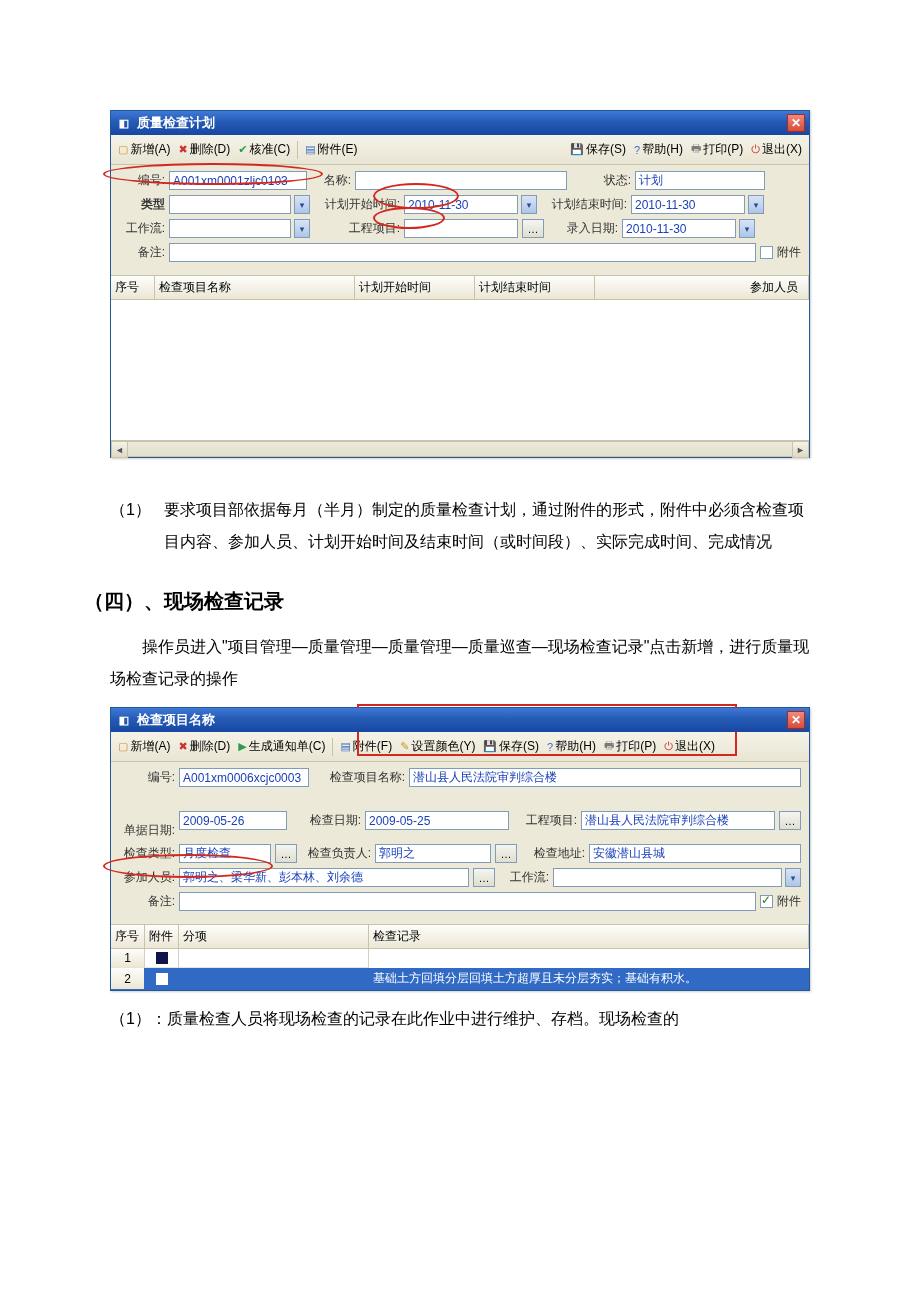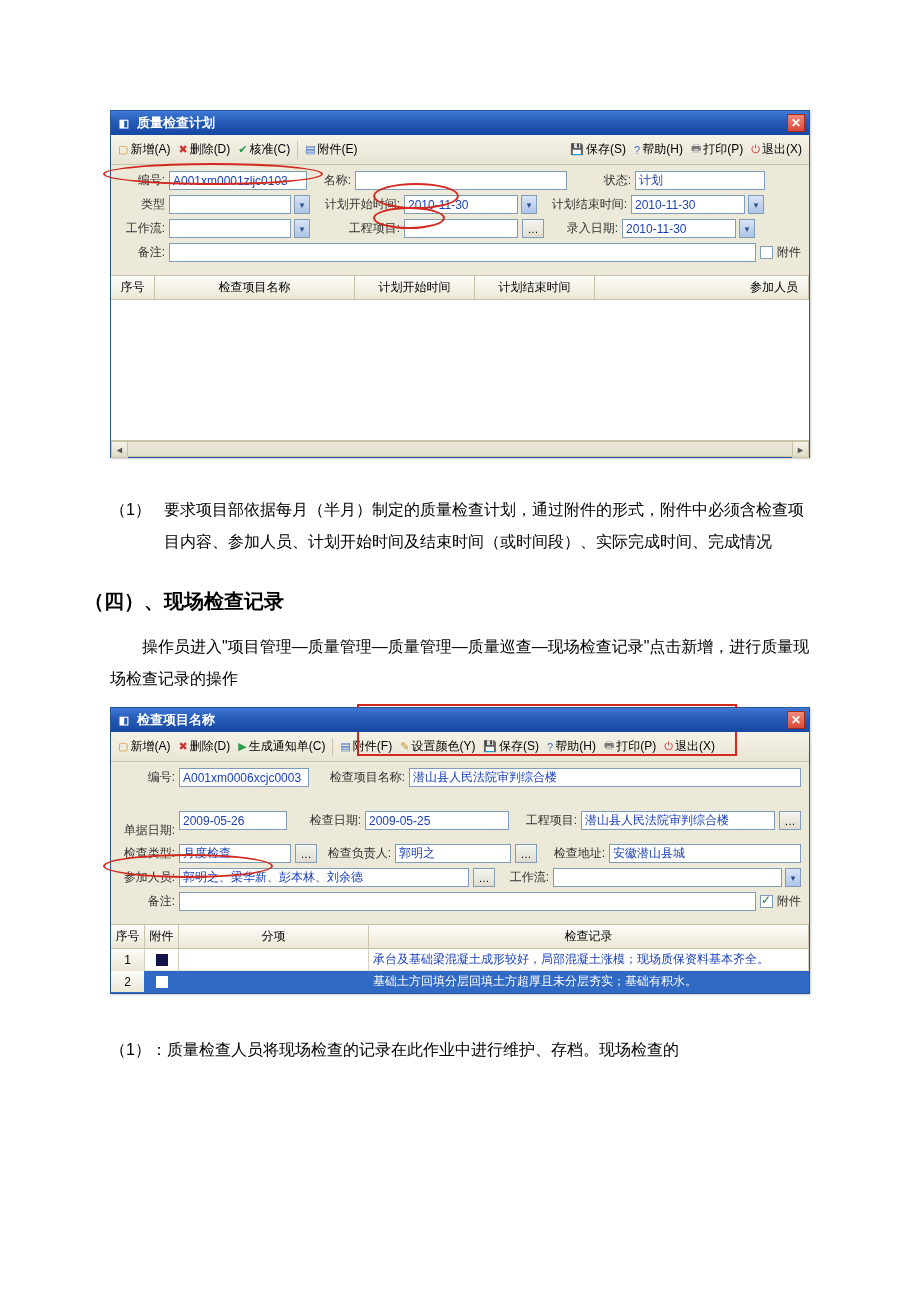--- a/index.html
+++ b/index.html
@@ -109,21 +109,21 @@
   }
   .chk { width:13px; height:13px; border:1px solid #7f9db9; background:#fff; display:inline-block; vertical-align:middle; position:relative; }
   .chk.checked::after { content:"✓"; position:absolute; top:-3px; left:0; font-size:12px; color:#2a7d2a; }
   .gridhead {
     background: linear-gradient(#fdfdfb,#ece7d5);
     border-top:1px solid #c9c3a9;
     border-bottom:1px solid #c9c3a9;
     display:flex;
     font-size:12px;
   }
-  .gh { border-right:1px solid #c9c3a9; padding:3px 4px; text-align:center; white-space:nowrap; }
+  .gh { border-right:1px solid #c9c3a9; padding:3px 4px; text-align:left; white-space:nowrap; }
   .gridbody {
     background:#fff;
     height:140px;
     position:relative;
     overflow:hidden;
   }
   .scrollbar {
     background:#e9e5d4;
     border-top:1px solid #c9c3a9;
     height:17px;
@@ -221,21 +221,21 @@
       <div class="row">
         <span class="lbl" style="width:46px;">编号:</span>
         <input class="inp ro" style="width: 138px;" value="A001xm0001zljc0103">
         <span class="lbl" style="width:40px;">名称:</span>
         <input class="inp" style="width: 212px;" value="">
         <span class="lbl" style="width:46px; margin-left:14px;">状态:</span>
         <input class="inp ro" style="width: 130px;" value="计划">
       </div>
 
       <div class="row">
-        <span class="lbl" style="width:46px;">类型</span>
+        <span class="lbl" style="width:46px;font-weight:bold;">类型</span>
         <input class="inp" style="width: 122px;" value="">
           <span class="dd">▾</span>
         <span class="lbl" style="width:86px;">计划开始时间:</span>
         <input class="inp ro" style="width: 114px;" value="2010-11-30">
           <span class="dd">▾</span>
         <span class="lbl" style="width:86px;">计划结束时间:</span>
         <input class="inp ro" style="width: 114px;" value="2010-11-30">
           <span class="dd">▾</span>
       </div>
 
@@ -354,21 +354,21 @@
         <input class="inp ro" style="width: 108px;" value="2009-05-26">
         <span class="lbl" style="width:70px;">检查日期:</span>
         <input class="inp ro" style="width: 144px;" value="2009-05-25">
         <span class="lbl" style="width:64px;">工程项目:</span>
         <input class="inp ro link-blue" style="flex: 1 1 0%;" value="潜山县人民法院审判综合楼">
         <span class="bbtn">…</span>
       </div>
 
       <div class="row">
         <span class="lbl" style="width:56px;">检查类型:</span>
-        <input class="inp ro" style="width: 112px;" value="月度检查">
+        <input class="inp ro" style="width: 92px;" value="月度检查">
         <span class="bbtn">…</span>
         <span class="lbl" style="width:70px;">检查负责人:</span>
         <input class="inp ro" style="width: 116px;" value="郭明之">
         <span class="bbtn">…</span>
         <span class="lbl" style="width:64px;">检查地址:</span>
         <input class="inp ro link-blue" style="flex: 1 1 0%;" value="安徽潜山县城">
       </div>
 
       <div class="row">
         <span class="lbl" style="width:56px;">参加人员:</span>
@@ -393,28 +393,27 @@
       <div class="gh" style="width:190px;">分项</div>
       <div class="gh" style="flex:1;">检查记录</div>
     </div>
     <div class="gridbody2">
       <div class="grow">
         <div class="gc" style="width:34px; justify-content:center; background:linear-gradient(#fdfdfb,#ece7d5);">1</div>
         <div class="gc" style="width:34px; justify-content:center;">
             <span class="attsq"></span>
           </div>
         <div class="gc" style="width:190px;"></div>
-        <div class="gc link-blue" style="flex:1;">承台及基础梁混凝土成形较好，局部混凝土涨模；现场质保资料基本齐全。</div>
       </div>
       <div class="grow sel">
         <div class="gc" style="width:34px; justify-content:center; background:linear-gradient(#fdfdfb,#ece7d5); color:#000;">2</div>
         <div class="gc" style="width:34px; justify-content:center;">
             <span class="attsq" style="background:#fff; border:1px solid #fff;"></span>
           </div>
         <div class="gc" style="width:190px;"></div>
         <div class="gc" style="flex:1;">基础土方回填分层回填土方超厚且未分层夯实；基础有积水。</div>
       </div>
     </div>
   </div>
 
-  <div class="doc-block" style="margin-top:40px;">（1）：质量检查人员将现场检查的记录在此作业中进行维护、存档。现场检查的</div>
+  <div class="doc-block" style="margin-top:12px;">（1）：质量检查人员将现场检查的记录在此作业中进行维护、存档。现场检查的</div>
 
 </div>
 
 </body></html>

